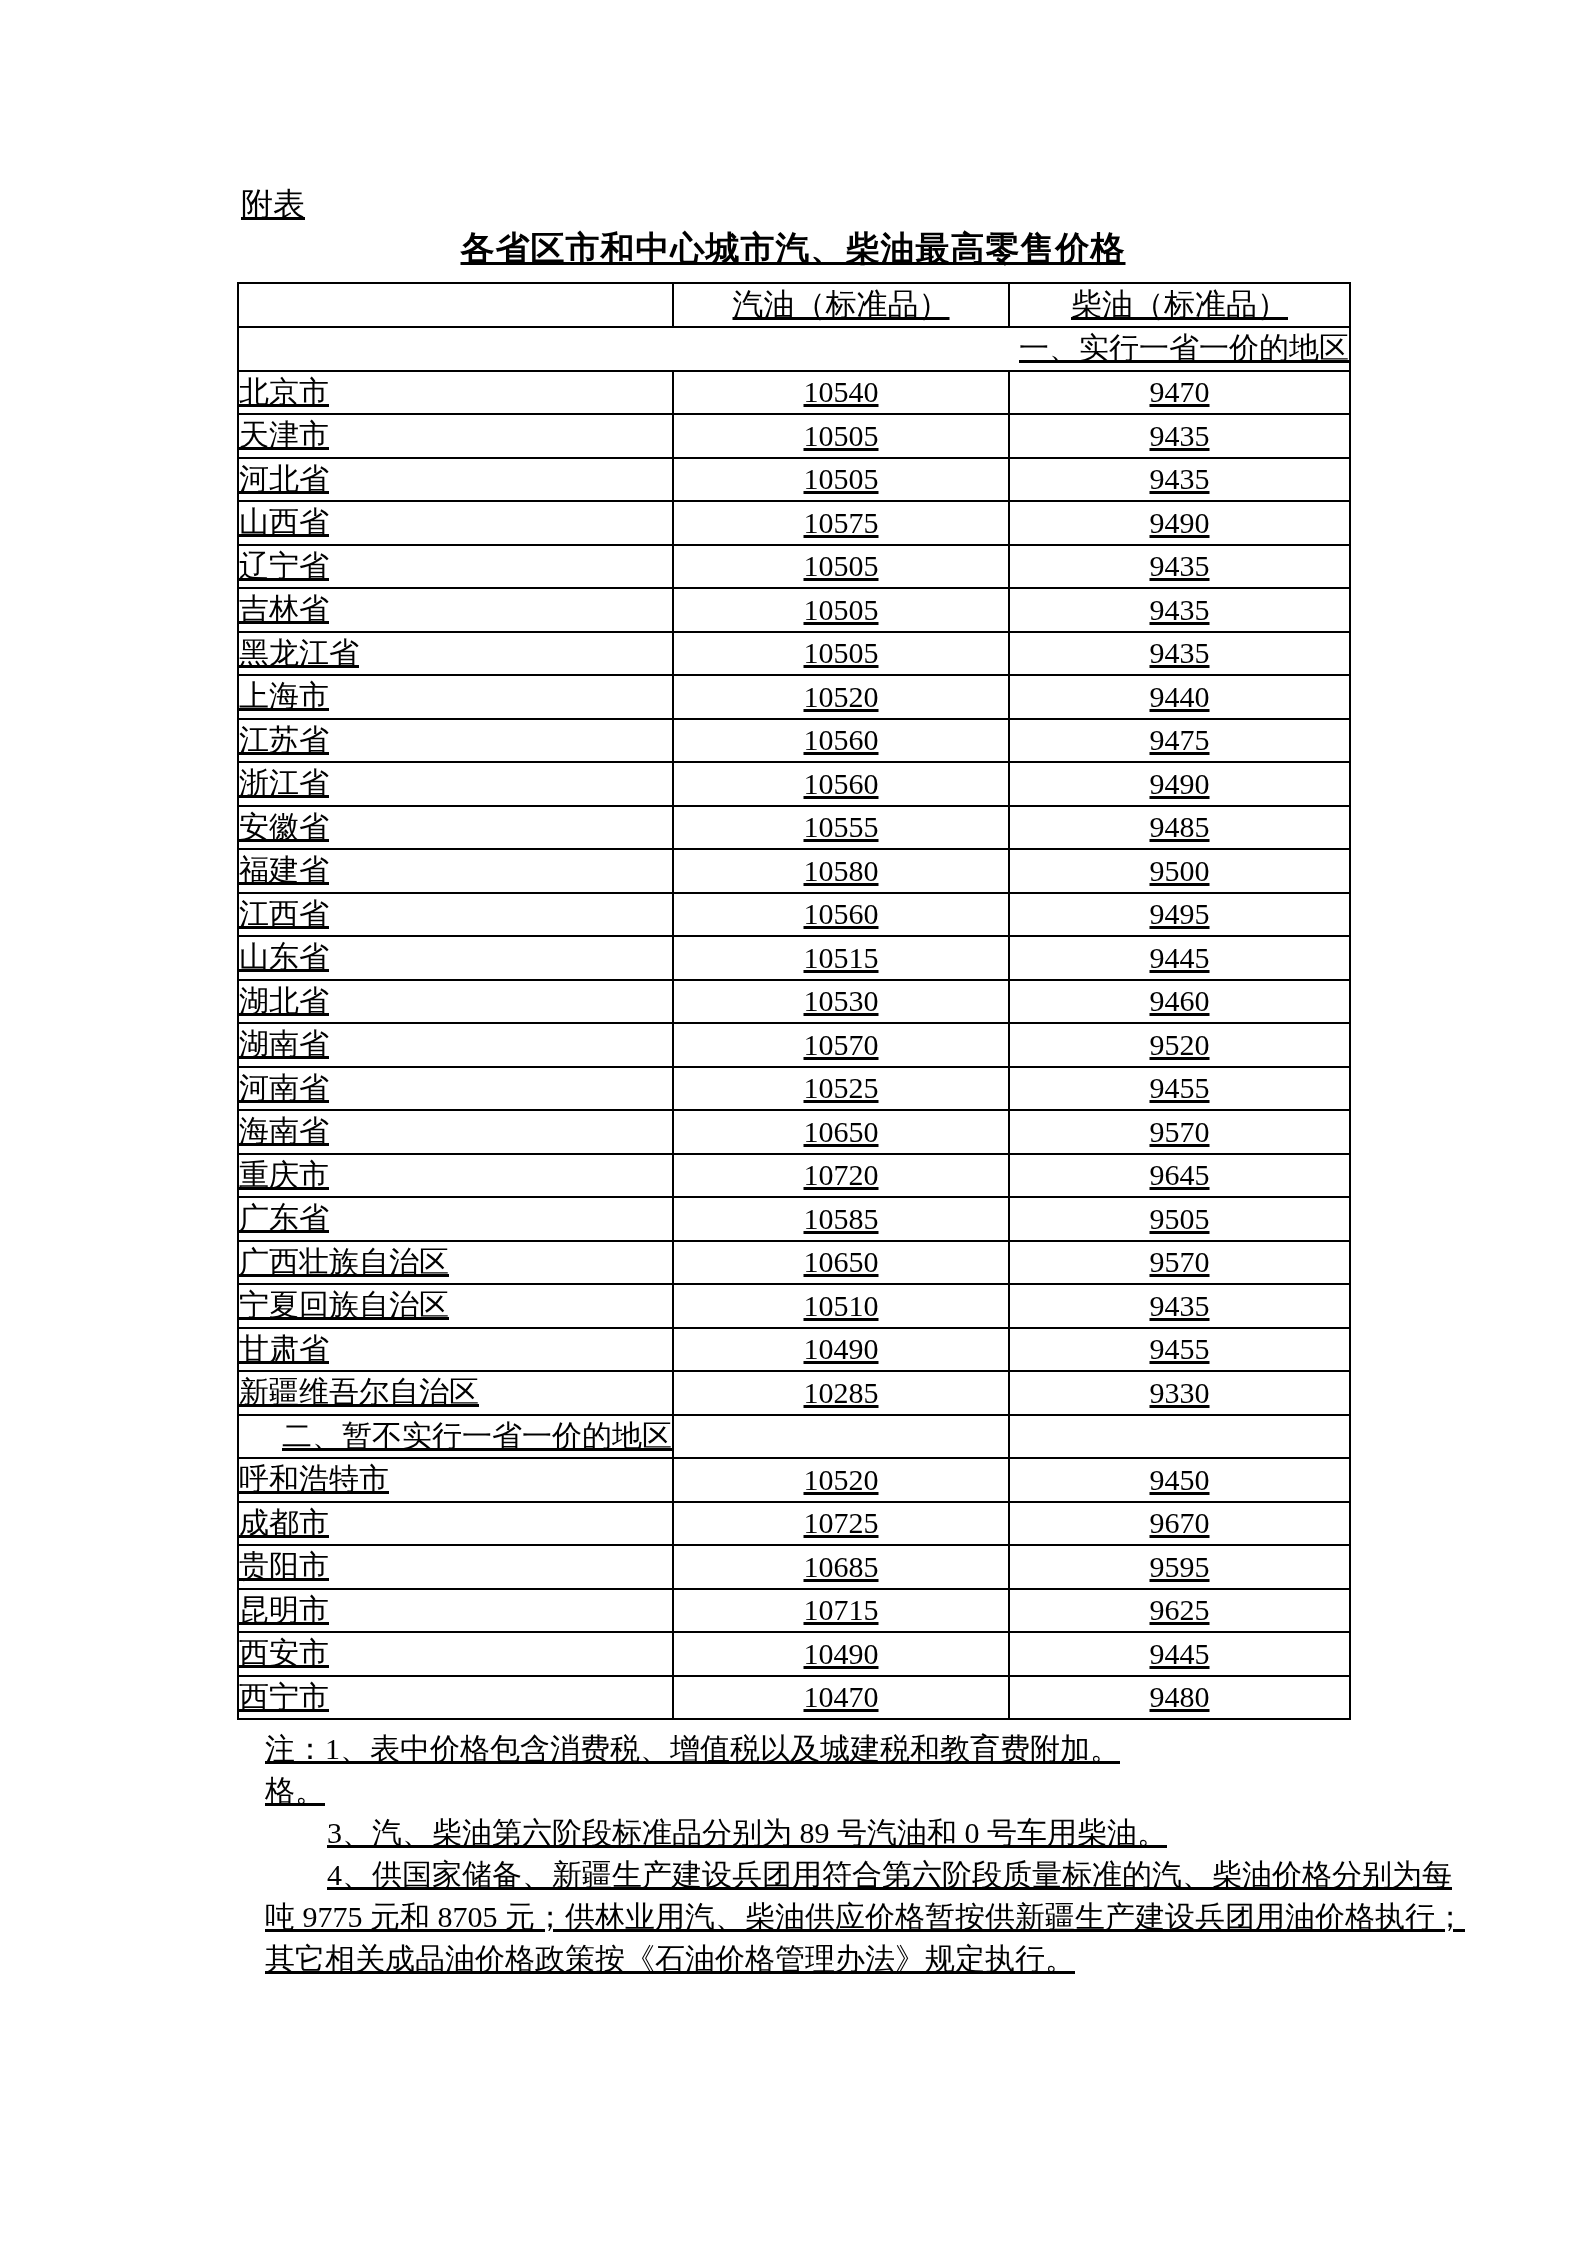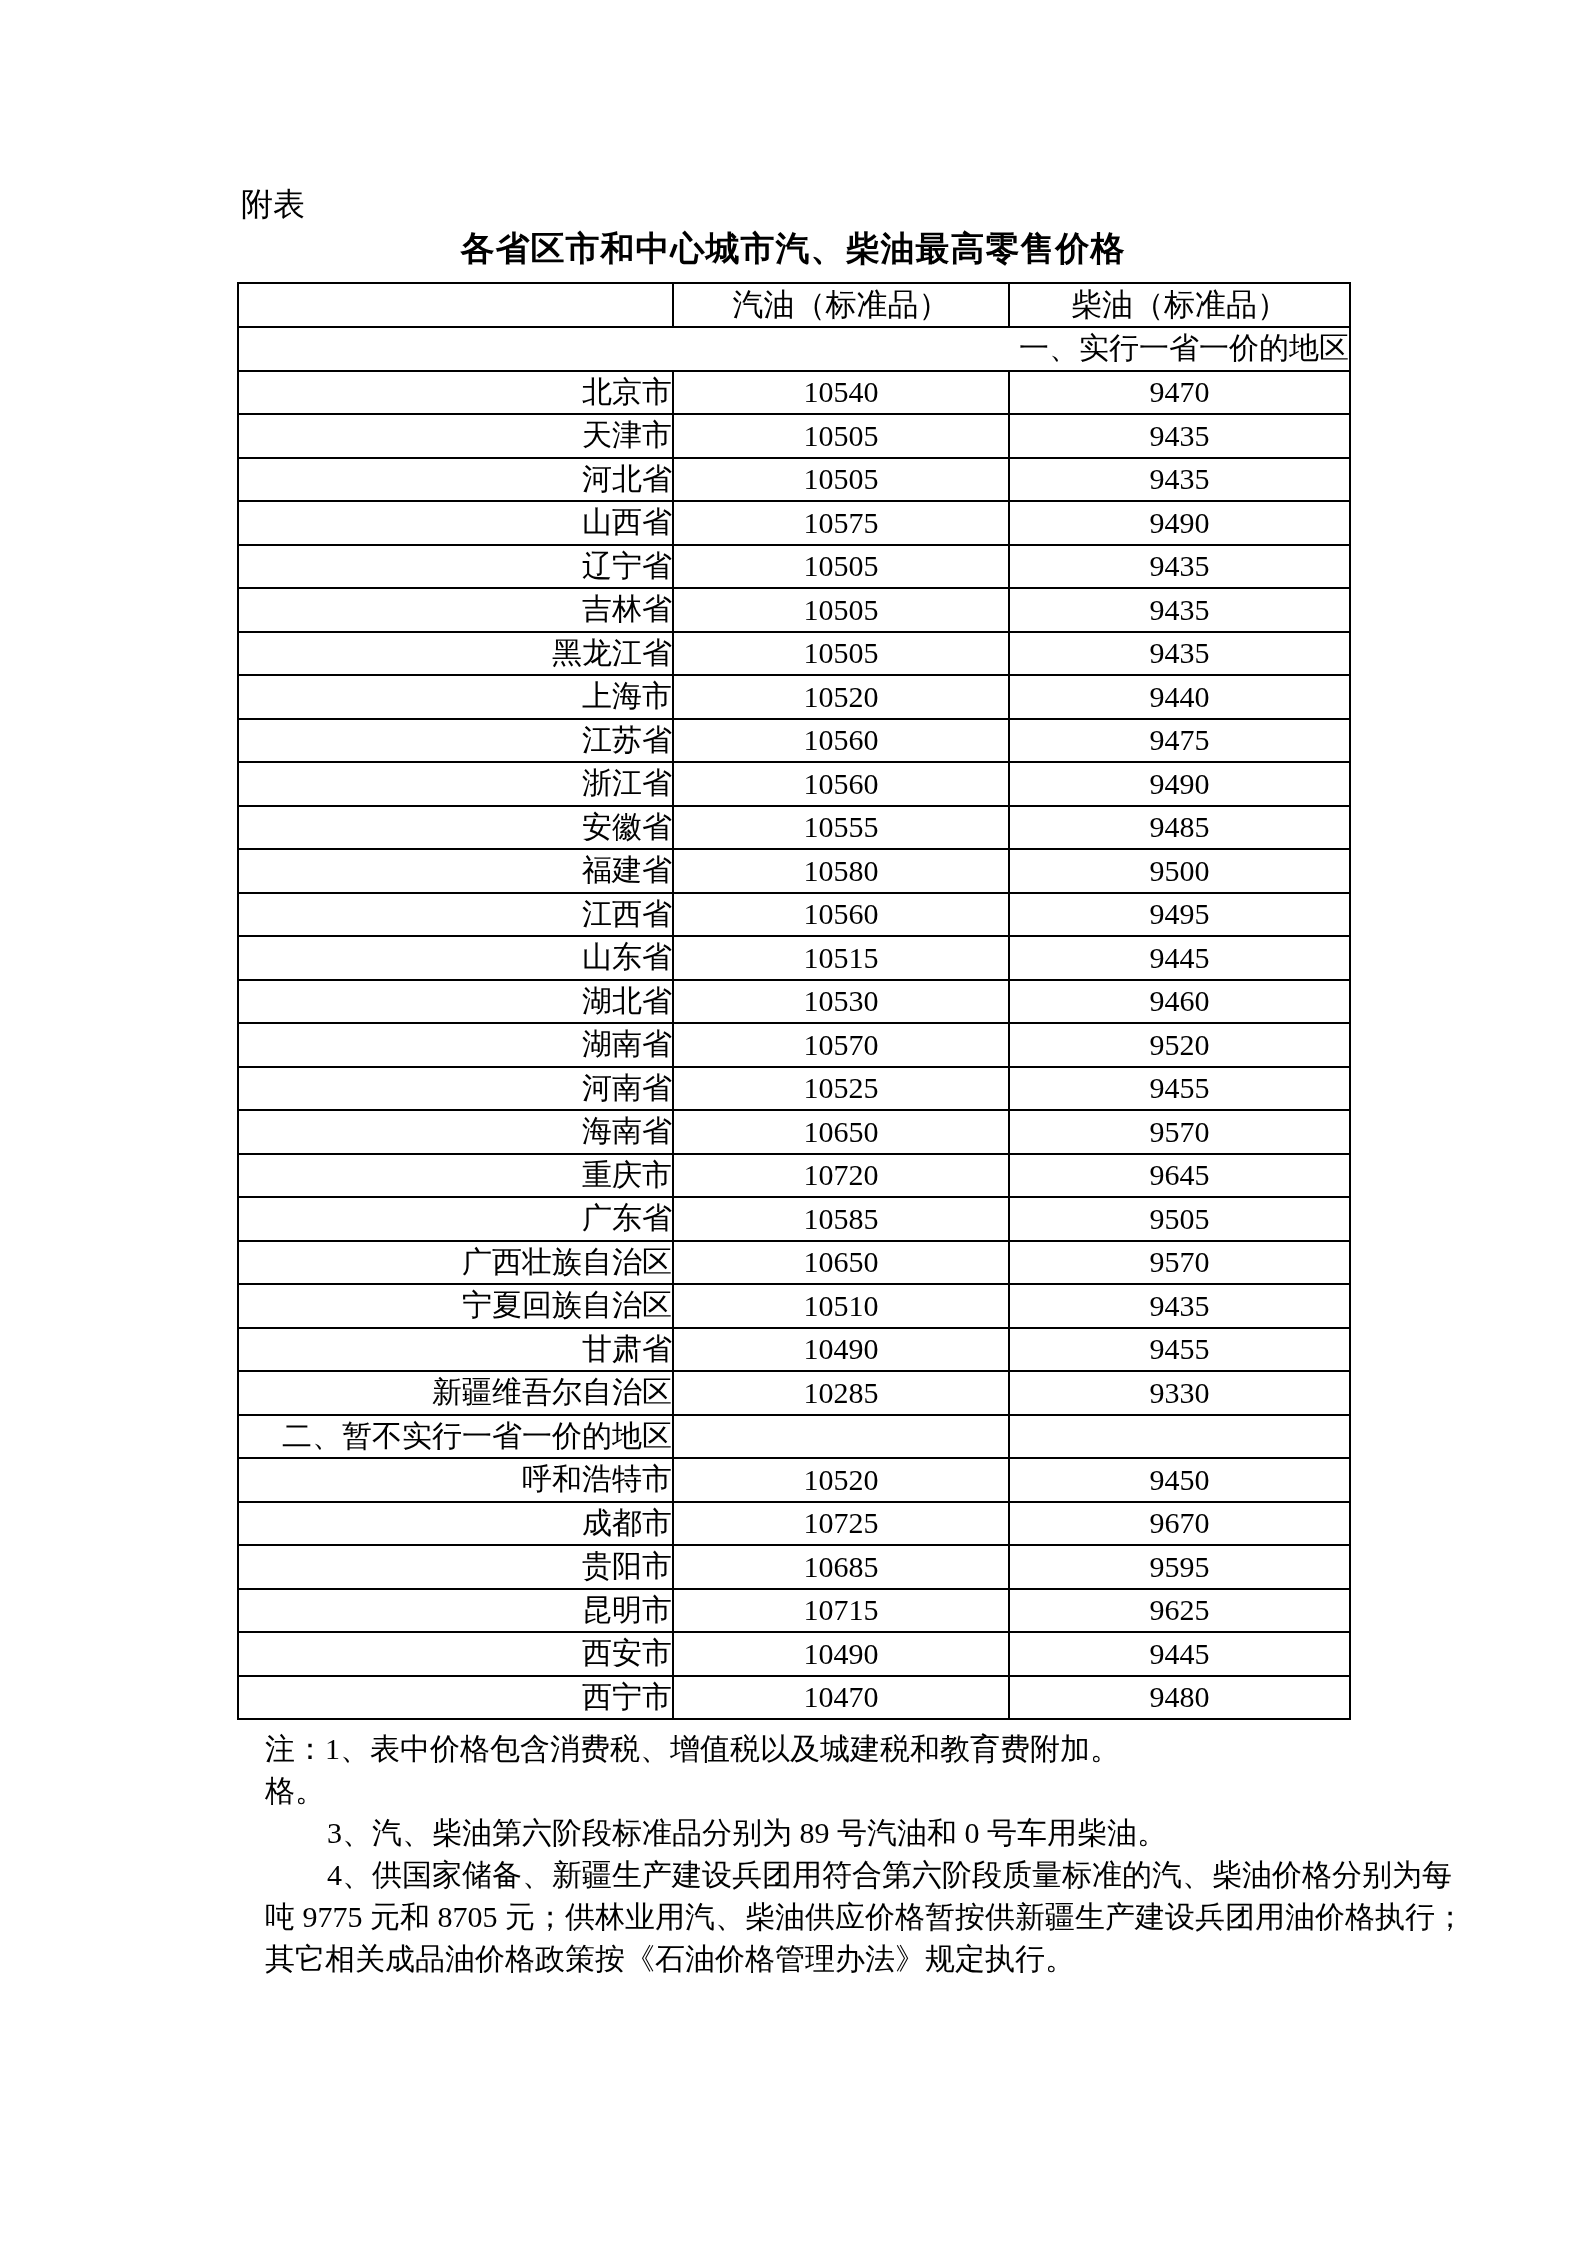--- a/index.html
+++ b/index.html
@@ -7,20 +7,21 @@
   body {
     width:1587px; height:2245px;
     font-family:"Liberation Serif","DejaVu Serif",serif;
     color:#000;
     overflow:hidden;
   }
   .content {
     margin-left:237px;
     width:1112px;
     padding-top:186px;
+    text-decoration:underline;
   }
   .annex {
     font-size:32px;
     line-height:36px;
     padding-left:4px;
   }
   .doc-title {
     margin-top:8px;
     font-size:34px;
     font-weight:bold;
@@ -49,21 +50,21 @@
     padding:0;
     overflow:hidden;
     white-space:nowrap;
   }
   tr.header-row td {
     height:42px;
     font-size:31px;
     text-align:center;
   }
   td.region-cell {
-    text-align:right;
+    text-align:left;
     padding-left:88px;
   }
   td.section-cell {
     text-align:right;
     padding-left:4px;
   }
   td.num-cell {
     text-align:center;
   }
   .notes {

